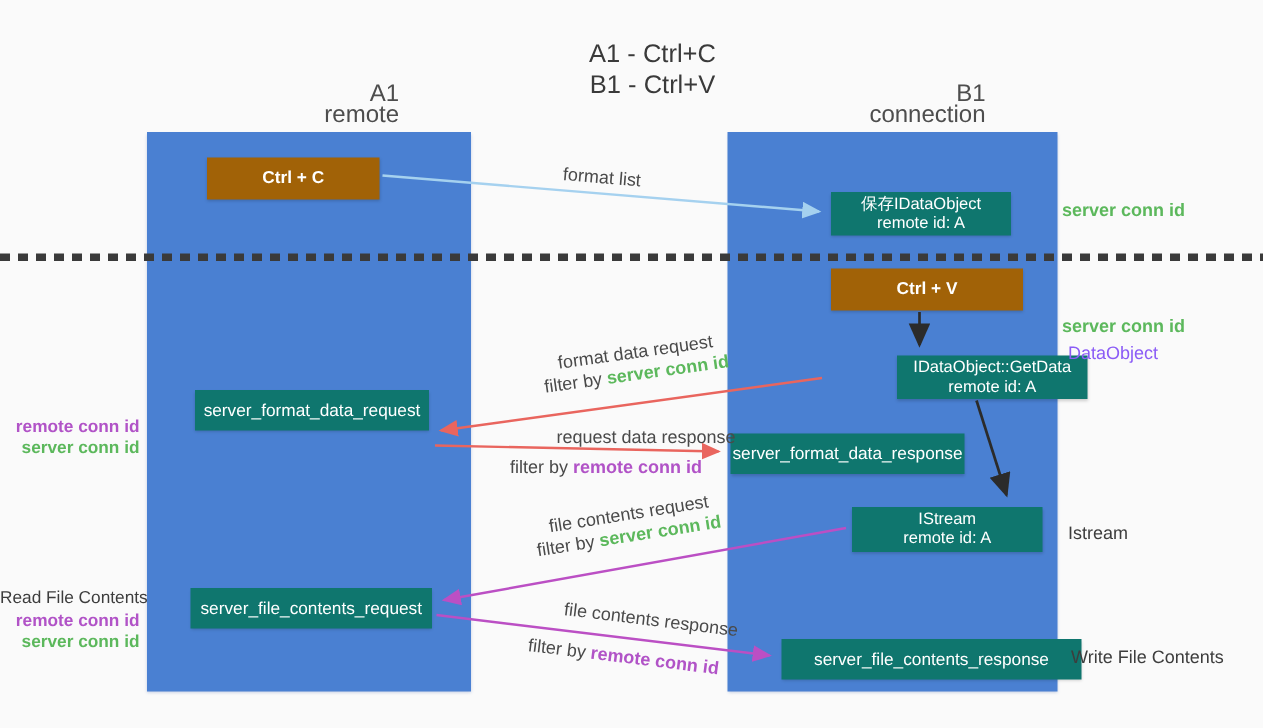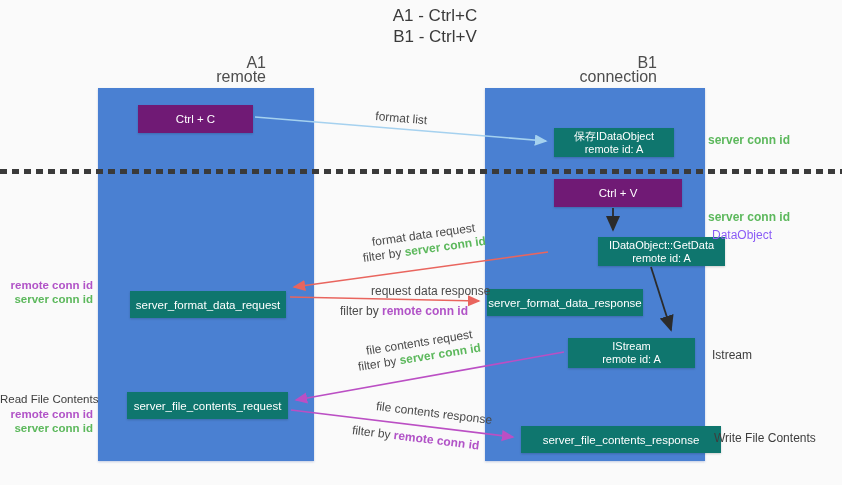--- a/index.html
+++ b/index.html
@@ -4,44 +4,44 @@
 <style>
   html,body{margin:0;padding:0;}
   body{
     width:842px;height:485px;position:relative;overflow:hidden;
     background:#fafafa;
     font-family:"Liberation Sans","DejaVu Sans",sans-serif;
     color:#3a3a3a;
   }
   .abs{position:absolute;}
   
-  .title{left:340px;top:5px;width:190px;text-align:center;
+  .title{left:340px;top:25px;width:190px;text-align:center;
          font-size:17px;line-height:21px;color:#3a3a3a;}
   
   .lane-header{width:120px;text-align:right;font-size:16px;line-height:14px;color:#4d4d4d;}
   .lane-header.l{left:146px;top:56px;}
   .lane-header.r{left:537px;top:56px;}
   
   .lane{top:88px;height:373px;background:#4a80d2;box-shadow:0 1px 2px rgba(130,150,200,.45);}
   .lane.l{left:98px;width:216px;}
   .lane.r{left:485px;width:220px;}
   
   .divider{left:0;top:169px;width:842px;height:5px;z-index:3;
     background:repeating-linear-gradient(90deg,#3a3a3a 0 7px,transparent 7px 12px);}
   
   .node{z-index:4;color:#fff;text-align:center;box-shadow:0 1px 2px rgba(0,0,0,.18);}
-  .node.green{background:#701a75;}
+  .node.green{background:#a16207;font-weight:bold;}
   .node.orange{background:#0f766e;}
   .node.one{font-size:11.5px;display:flex;align-items:center;justify-content:center;}
   .node.two{font-size:11px;line-height:13px;padding-top:2px;box-sizing:border-box;}
   .n-ctrlc{left:138px;top:105px;width:115px;height:28px;}
   .n-save{left:554px;top:128px;width:120px;height:29px;}
   .n-ctrlv{left:554px;top:179px;width:128px;height:28px;}
   .n-getdata{left:550px;top:237px;width:127px;height:29px;margin-left:48px;}
-  .n-freq{left:130px;top:291px;width:156px;height:27px;}
+  .n-freq{left:130px;top:260px;width:156px;height:27px;}
   .n-fresp{left:487px;top:289px;width:156px;height:27px;}
   .n-istream{left:568px;top:338px;width:127px;height:30px;}
   .n-fcreq{left:127px;top:392px;width:161px;height:27px;}
   .n-fcresp{left:521px;top:426px;width:200px;height:27px;}
   
   .alabel{font-size:12px;color:#4a4a4a;white-space:nowrap;z-index:5;transform-origin:0 0;}
   .green-t{color:#5cb85c;font-weight:bold;}
   .purple-t{color:#b153c7;font-weight:bold;}
   .lbl-formatlist{left:376px;top:109px;transform:rotate(4.8deg);}
   .lbl-fdreq{left:371px;top:235px;transform:rotate(-8deg);}

